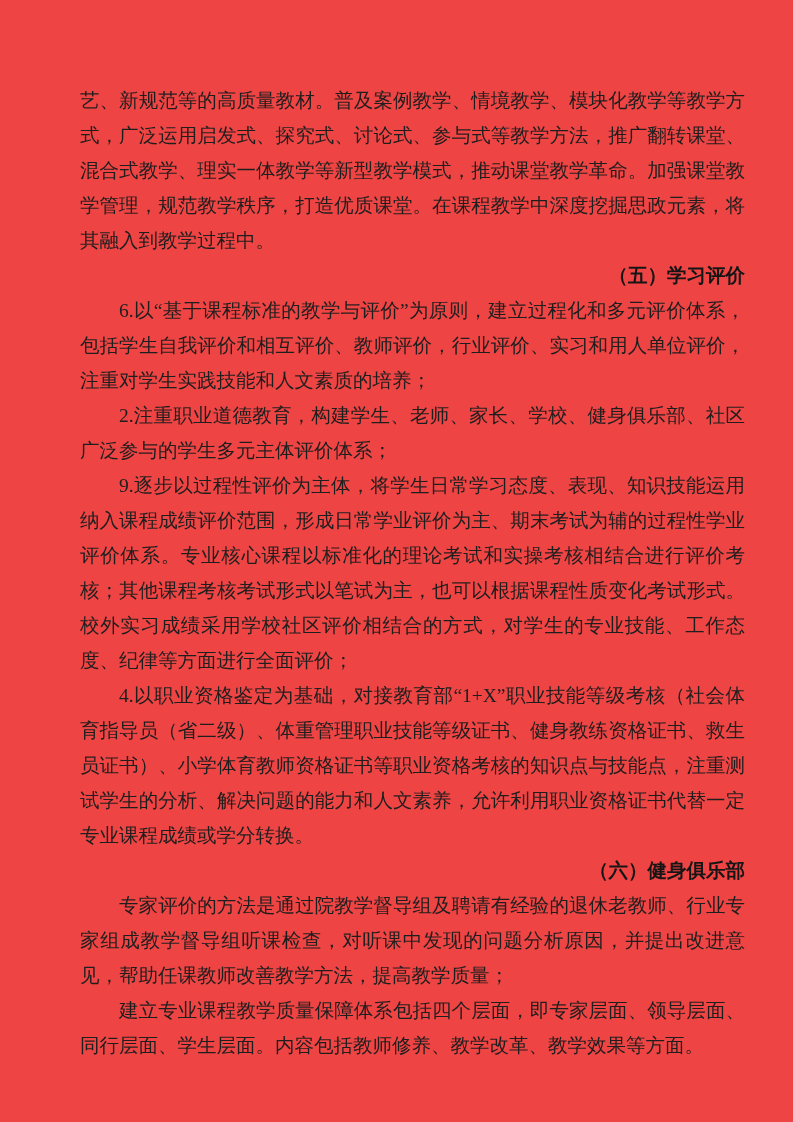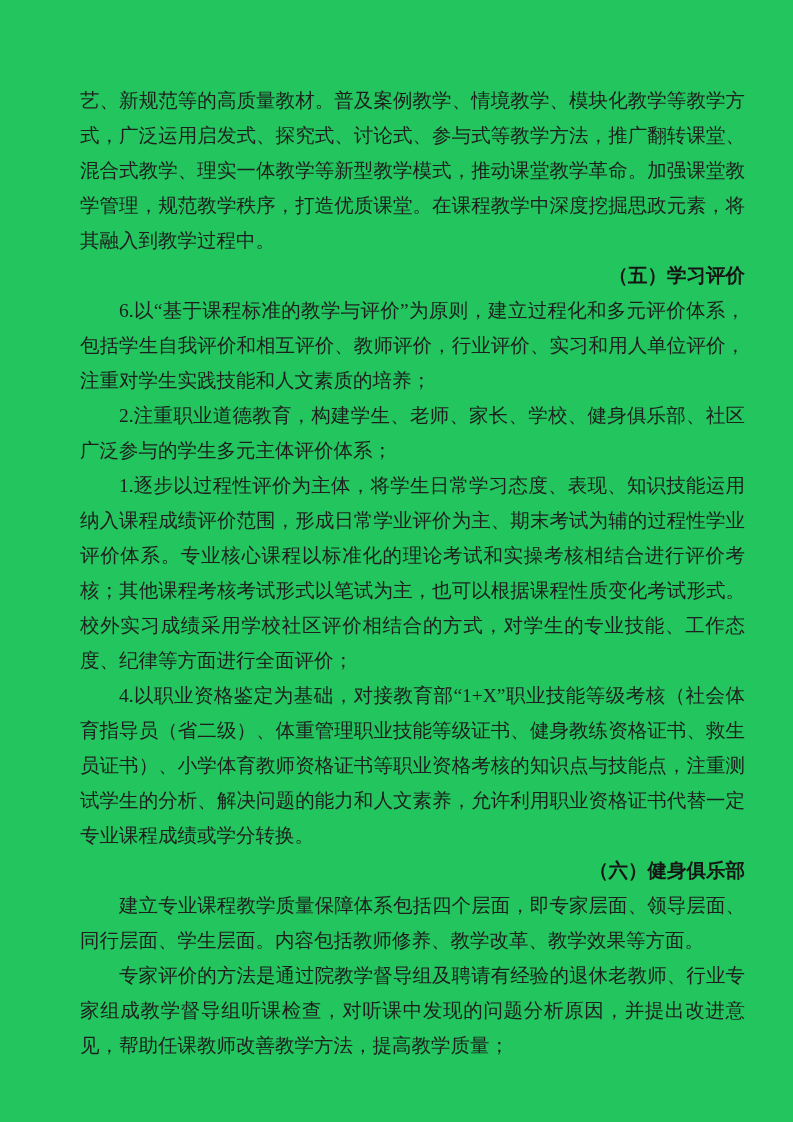--- a/index.html
+++ b/index.html
@@ -4,21 +4,21 @@
 <style>
   html, body {
     margin: 0;
     padding: 0;
     background: #ffffff;
   }
   .page {
     position: relative;
     width: 793px;
     height: 1122px;
-    background: #22c55e;
+    background: #ef4444;
     overflow: hidden;
     font-family: "Liberation Serif", "DejaVu Serif", serif;
   }
   .content {
     position: absolute;
     left: 80px;
     top: 83px;
     width: 665px;
   }
   .para {
@@ -53,24 +53,24 @@
   <div class="content">
 
     <p class="para">艺、新规范等的高质量教材。普及案例教学、情境教学、模块化教学等教学方式，广泛运用启发式、探究式、讨论式、参与式等教学方法，推广翻转课堂、混合式教学、理实一体教学等新型教学模式，推动课堂教学革命。加强课堂教学管理，规范教学秩序，打造优质课堂。在课程教学中深度挖掘思政元素，将其融入到教学过程中。</p>
 
     <p class="heading">（五）学习评价</p>
 
     <p class="para indent">6.以“基于课程标准的教学与评价”为原则，建立过程化和多元评价体系，包括学生自我评价和相互评价、教师评价，行业评价、实习和用人单位评价，注重对学生实践技能和人文素质的培养；</p>
 
     <p class="para indent">2.注重职业道德教育，构建学生、老师、家长、学校、健身俱乐部、社区广泛参与的学生多元主体评价体系；</p>
 
-    <p class="para indent">1.逐步以过程性评价为主体，将学生日常学习态度、表现、知识技能运用纳入课程成绩评价范围，形成日常学业评价为主、期末考试为辅的过程性学业评价体系。专业核心课程以标准化的理论考试和实操考核相结合进行评价考核；其他课程考核考试形式以笔试为主，也可以根据课程性质变化考试形式。校外实习成绩采用学校社区评价相结合的方式，对学生的专业技能、工作态度、纪律等方面进行全面评价；</p>
+    <p class="para indent">9.逐步以过程性评价为主体，将学生日常学习态度、表现、知识技能运用纳入课程成绩评价范围，形成日常学业评价为主、期末考试为辅的过程性学业评价体系。专业核心课程以标准化的理论考试和实操考核相结合进行评价考核；其他课程考核考试形式以笔试为主，也可以根据课程性质变化考试形式。校外实习成绩采用学校社区评价相结合的方式，对学生的专业技能、工作态度、纪律等方面进行全面评价；</p>
 
     <p class="para indent">4.以职业资格鉴定为基础，对接教育部“1+X”职业技能等级考核（社会体育指导员（省二级）、体重管理职业技能等级证书、健身教练资格证书、救生员证书）、小学体育教师资格证书等职业资格考核的知识点与技能点，注重测试学生的分析、解决问题的能力和人文素养，允许利用职业资格证书代替一定专业课程成绩或学分转换。</p>
 
     <p class="heading">（六）健身俱乐部</p>
 
+    <p class="para indent">专家评价的方法是通过院教学督导组及聘请有经验的退休老教师、行业专家组成教学督导组听课检查，对听课中发现的问题分析原因，并提出改进意见，帮助任课教师改善教学方法，提高教学质量；</p>
+
     <p class="para indent">建立专业课程教学质量保障体系包括四个层面，即专家层面、领导层面、同行层面、学生层面。内容包括教师修养、教学改革、教学效果等方面。</p>
-
-    <p class="para indent">专家评价的方法是通过院教学督导组及聘请有经验的退休老教师、行业专家组成教学督导组听课检查，对听课中发现的问题分析原因，并提出改进意见，帮助任课教师改善教学方法，提高教学质量；</p>
 
   </div>
 </div>
 
 </body></html>

